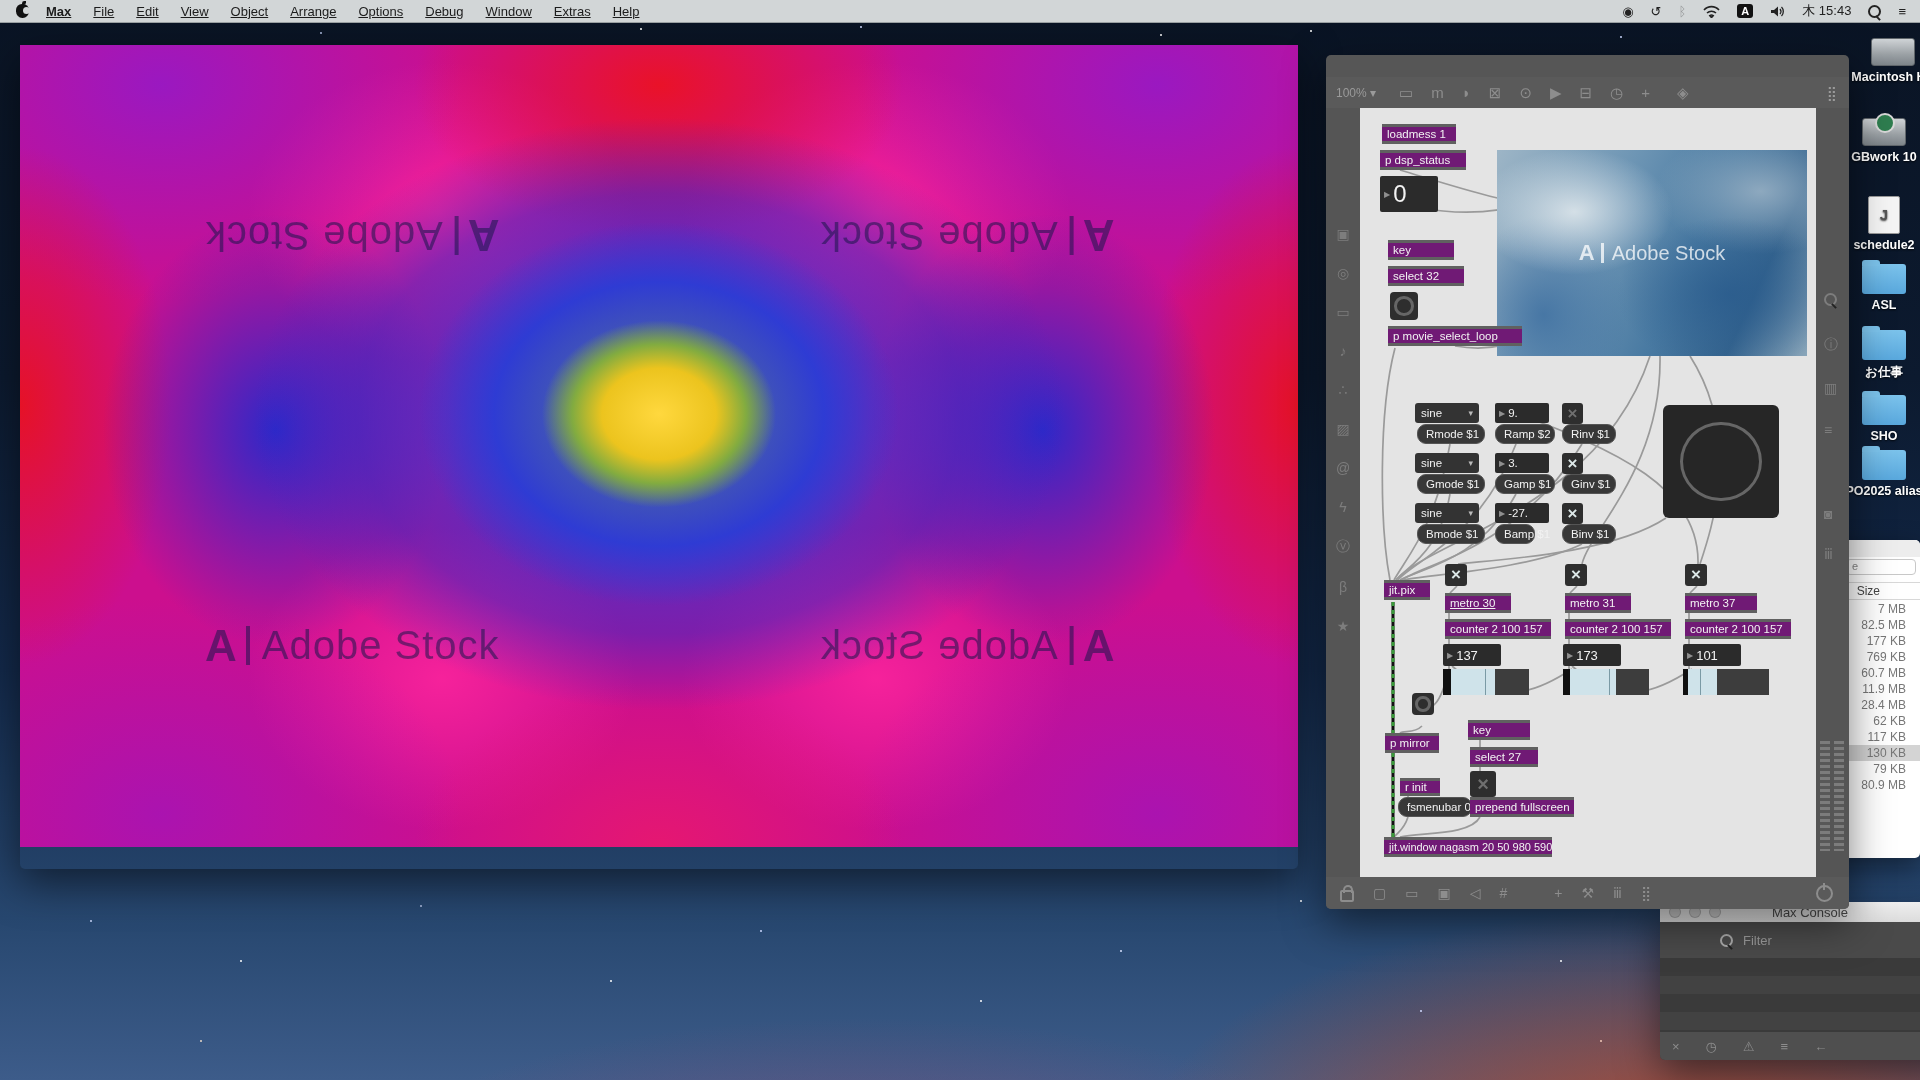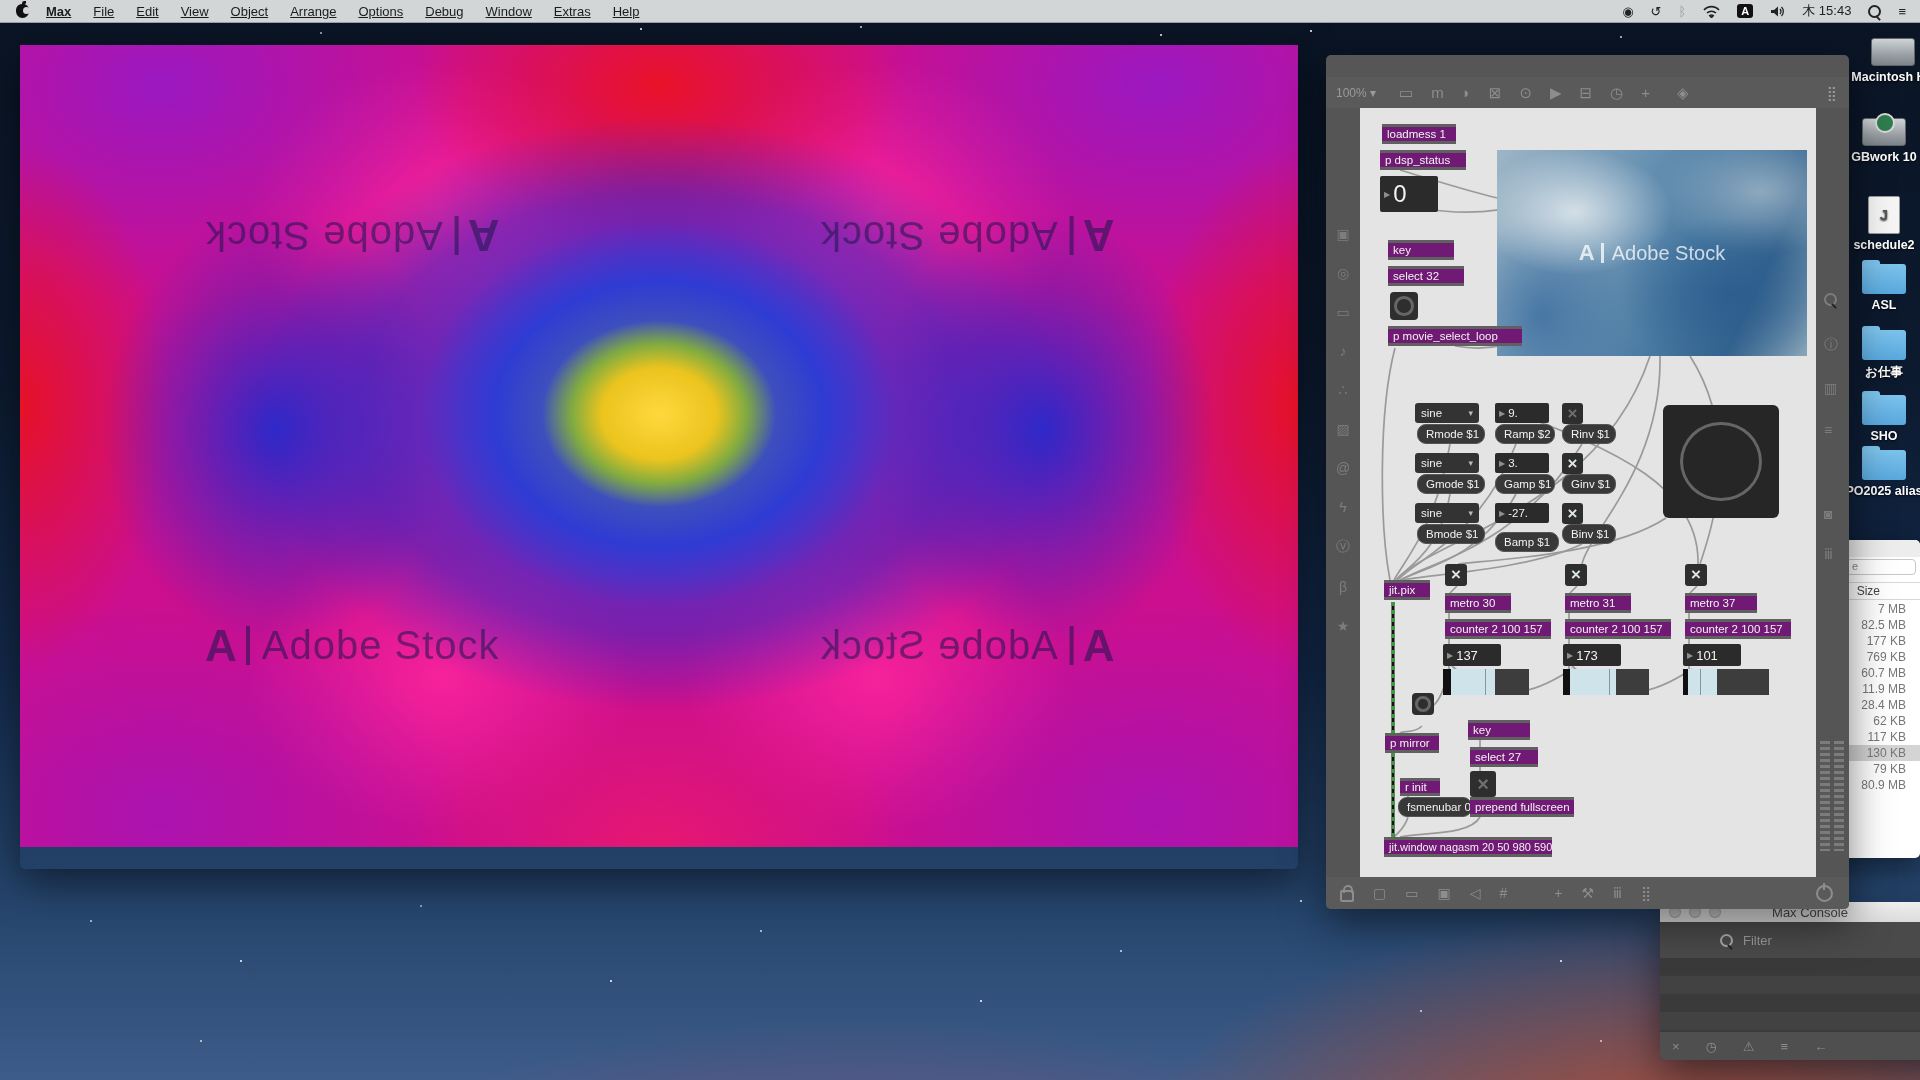--- a/index.html
+++ b/index.html
@@ -407,29 +407,29 @@
     <div class="umenu" style="left:55px;top:395px;width:64px;">
         <span>sine</span>
         <span class="dn">▾</span>
       </div>
     <div class="num" style="left:135px;top:395px;width:54px;">
         <span class="tri">▶</span>
         <span>-27.</span>
       </div>
     <div class="tog" style="left:202px;top:395px;width:21px;height:21px;">×</div>
     <div class="msg" style="left:57px;top:416px;width:68px;">Bmode $1</div>
-    <div class="msg" style="left:135px;top:416px;width:64px;margin-top:8px;">Bamp $1</div>
+    <div class="msg" style="left:135px;top:416px;width:40px;">Bamp $1</div>
     <div class="msg" style="left:202px;top:416px;width:54px;">Binv $1</div>
 
     <div class="bang" style="left:303px;top:297px;width:116px;height:113px;border-radius:6px;background:#262626;"></div>
 
     <div class="mo" style="left:24px;top:472px;width:46px;">jit.pix</div>
 
     <div class="tog" style="left:85px;top:456px;width:22px;height:22px;">×</div>
-    <div class="mo" style="left:85px;top:485px;width:66px;">metro 30</div>
+    <div class="mo" style="left:85px;top:485px;width:66px;text-decoration:underline;">metro 30</div>
     <div class="mo" style="left:85px;top:511px;width:106px;">counter 2 100 157</div>
     <div class="num" style="left:83px;top:536px;width:58px;height:22px;font-size:13px;">
         <span class="tri">▶</span>
         <span>137</span>
       </div>
     <div class="rs" style="left:83px;top:561px;width:86px;">
       <span class="k" style="width:8px;background:#111;"></span>
       <span class="k" style="width:34px;background:#cfe3ea;border-right:1px solid #7a9aa5;"></span>
       <span class="k" style="width:10px;background:#cfe3ea;"></span>
       <span class="k" style="width:34px;background:#3d3d3d;"></span>

